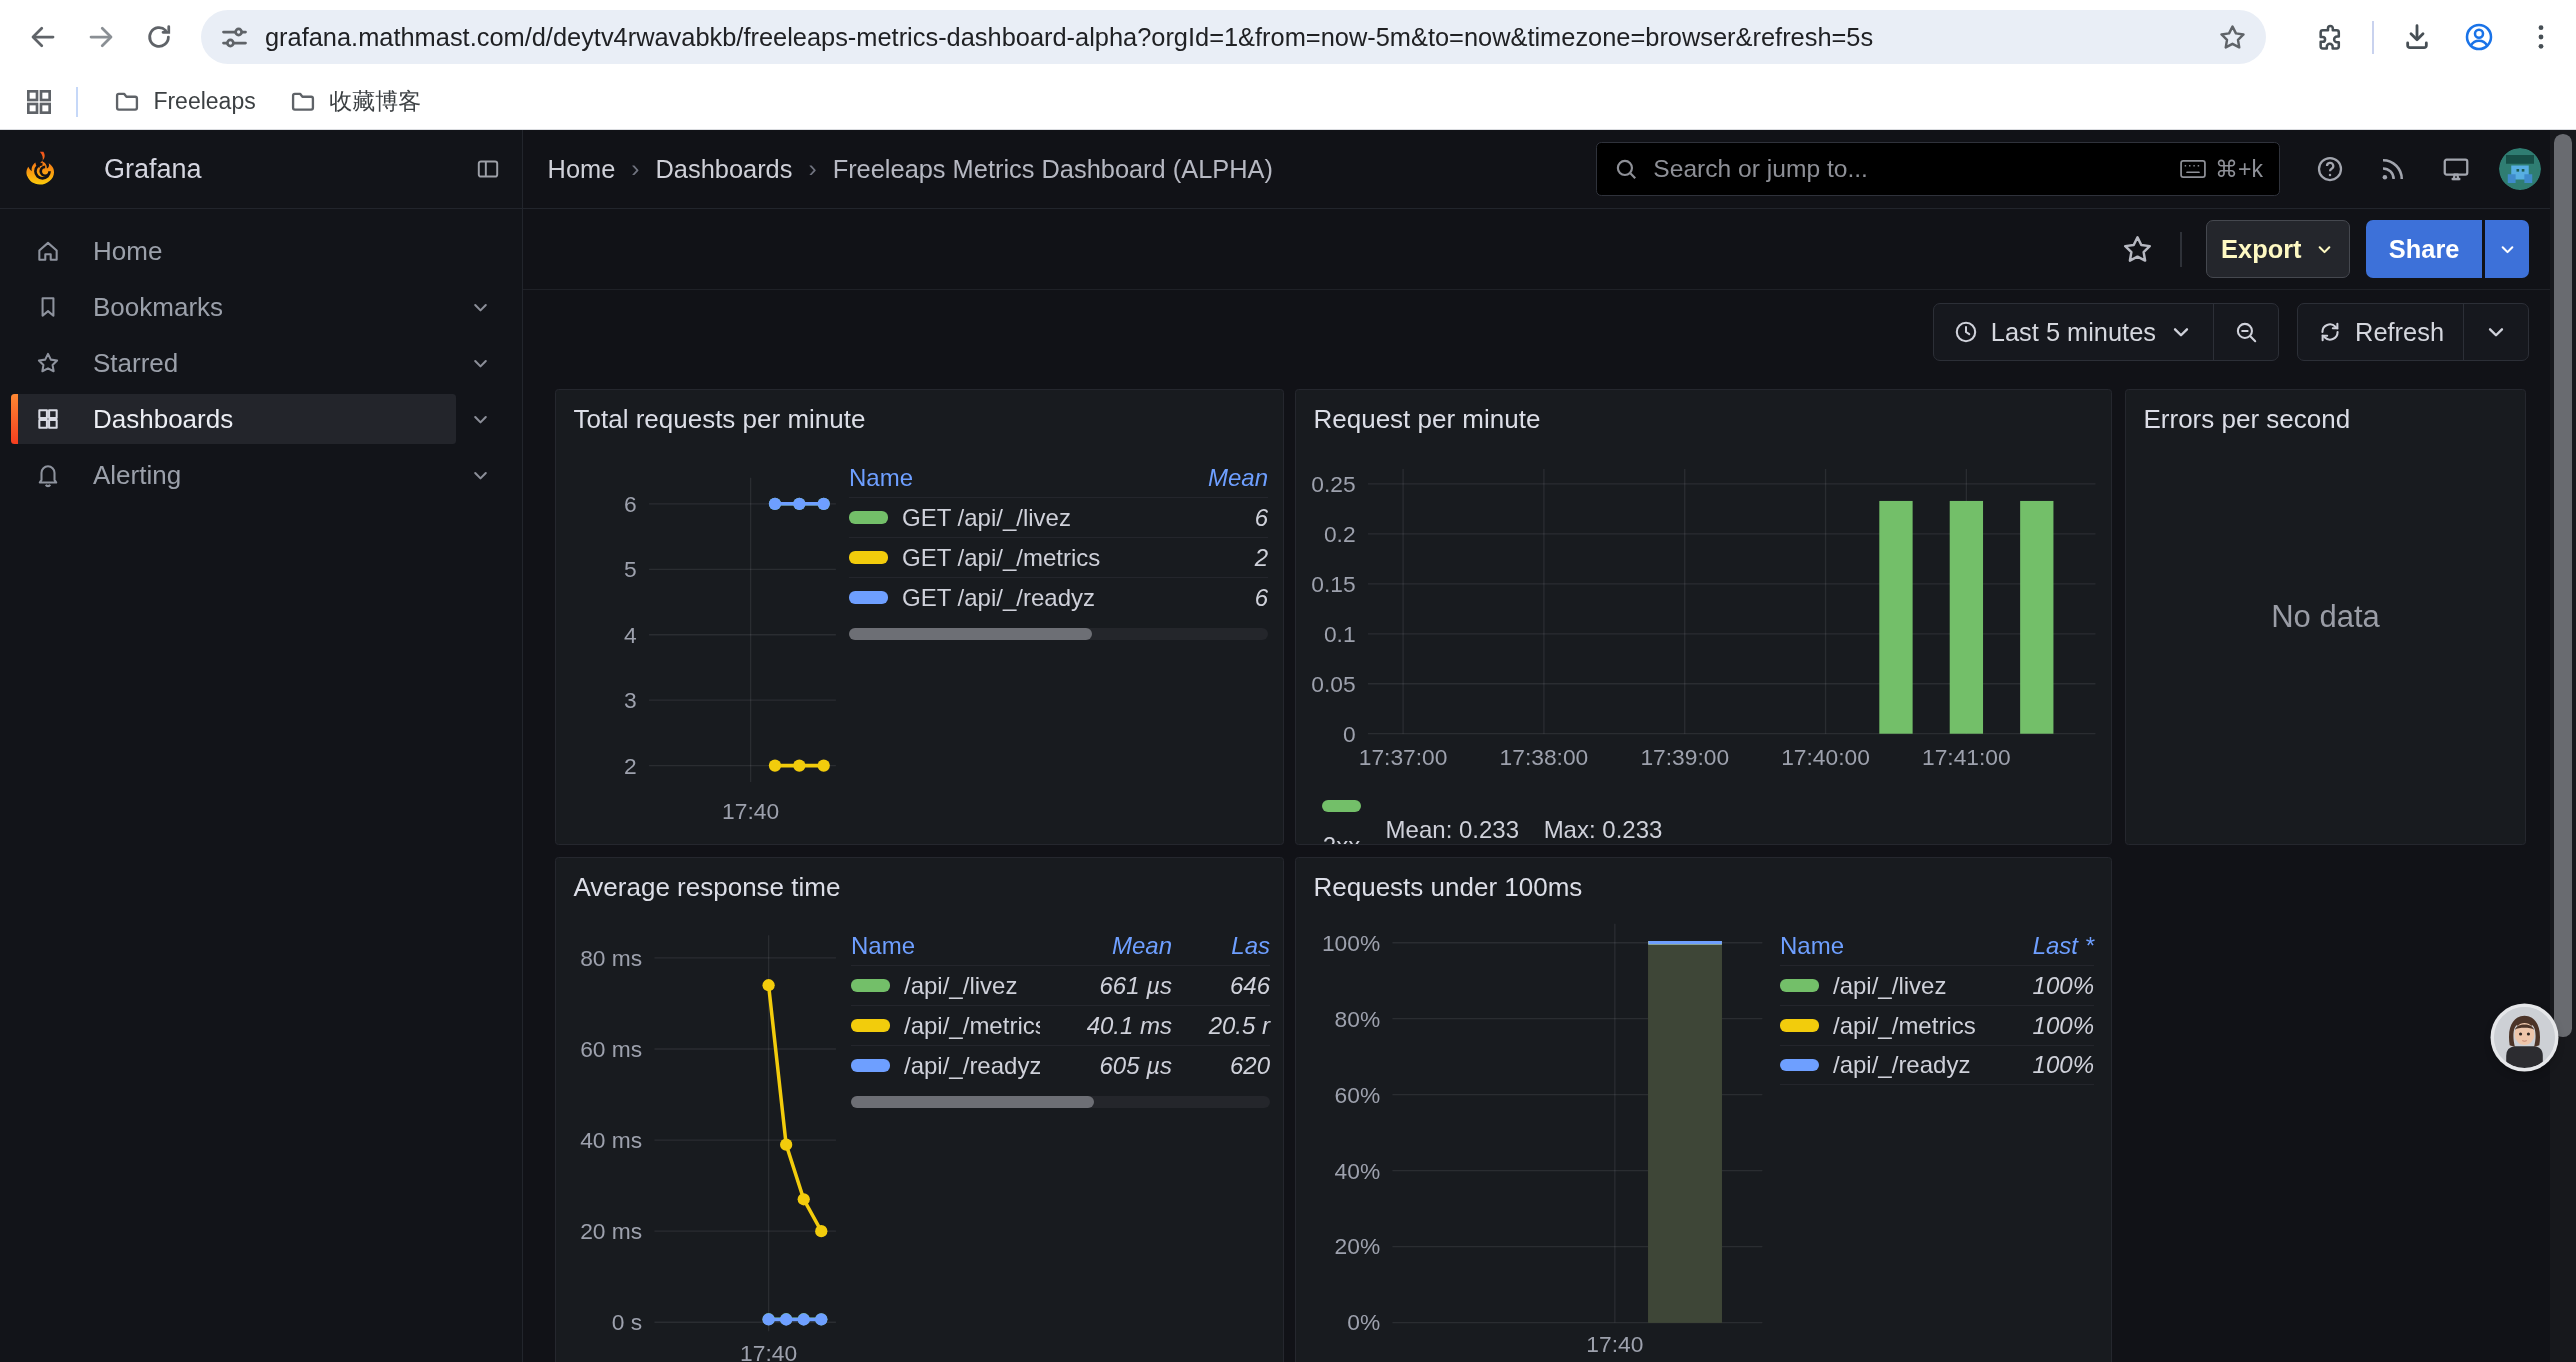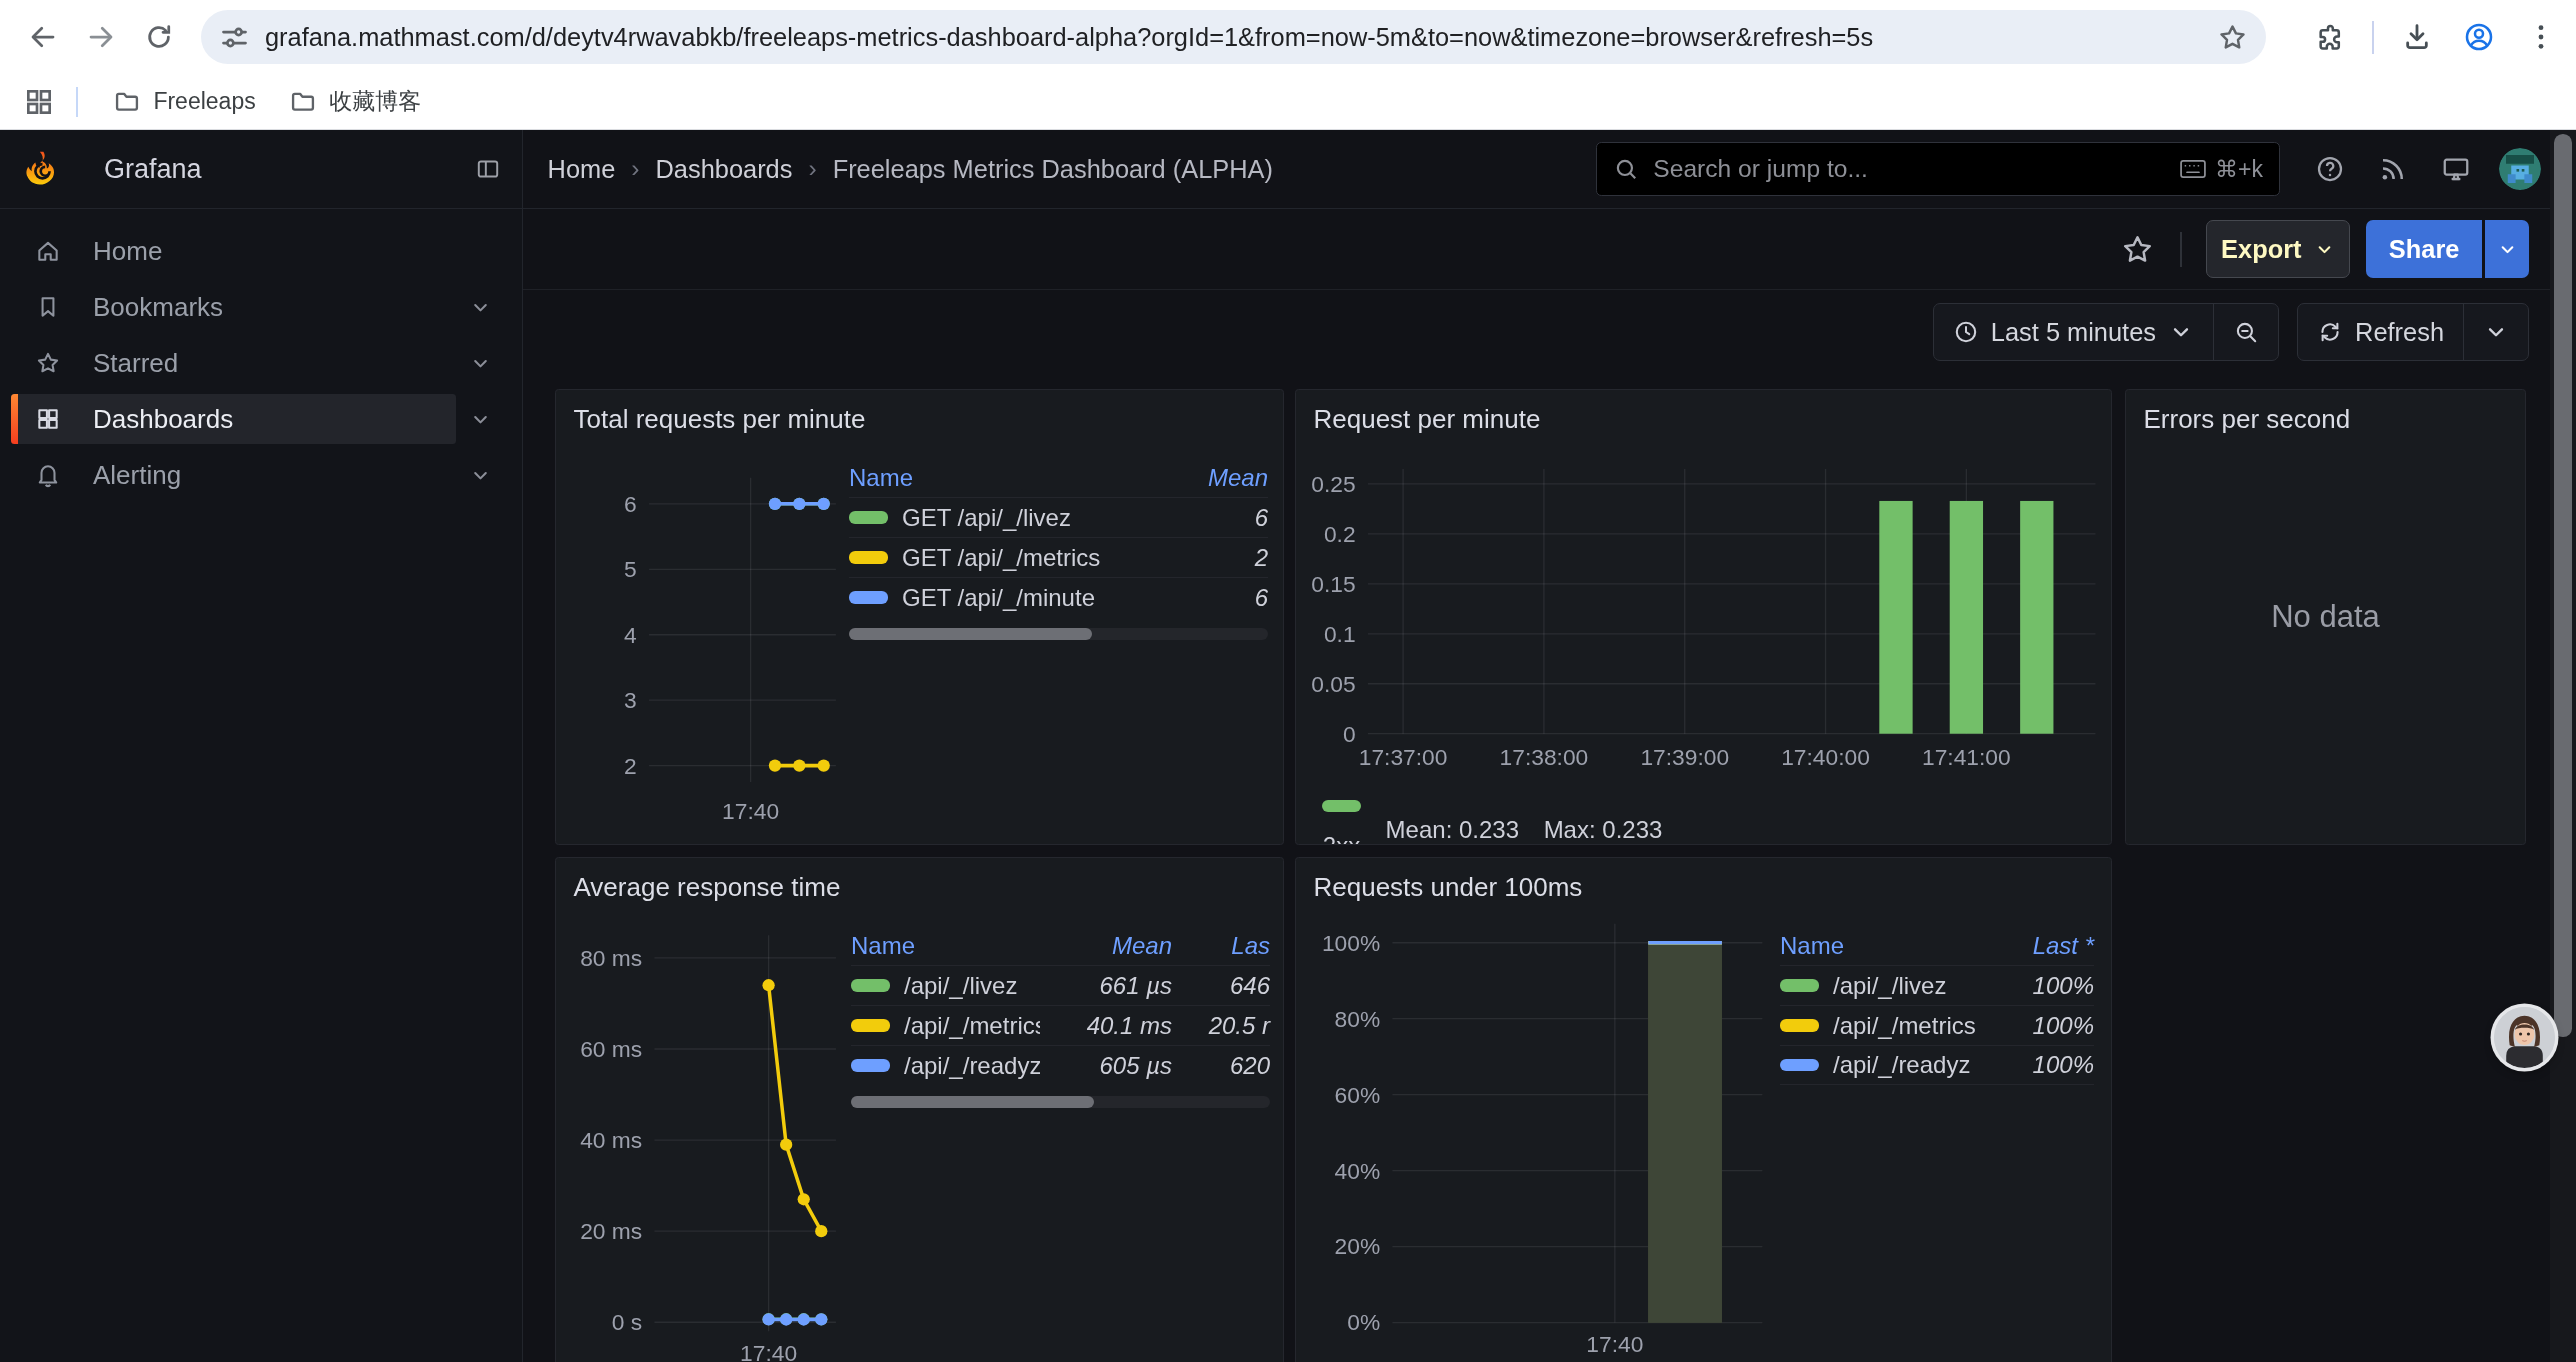--- a/index.html
+++ b/index.html
@@ -446,21 +446,21 @@
             <div class="lg-row">
               <span class="lg-name">
                 <span class="pill" style="background:#F2CC0C"></span>
                 <span>GET /api/_/metrics</span>
               </span>
               <span class="lg-val" style="width: 96px;">2</span>
             </div>
             <div class="lg-row">
               <span class="lg-name">
                 <span class="pill" style="background:#6E9FFF"></span>
-                <span>GET /api/_/minute</span>
+                <span>GET /api/_/readyz</span>
               </span>
               <span class="lg-val" style="width: 96px;">6</span>
             </div>
             <div class="lg-scroll">
               <div class="lg-thumb"></div>
             </div>
           </div>
       </section>
 
       <section class="panel p2">

